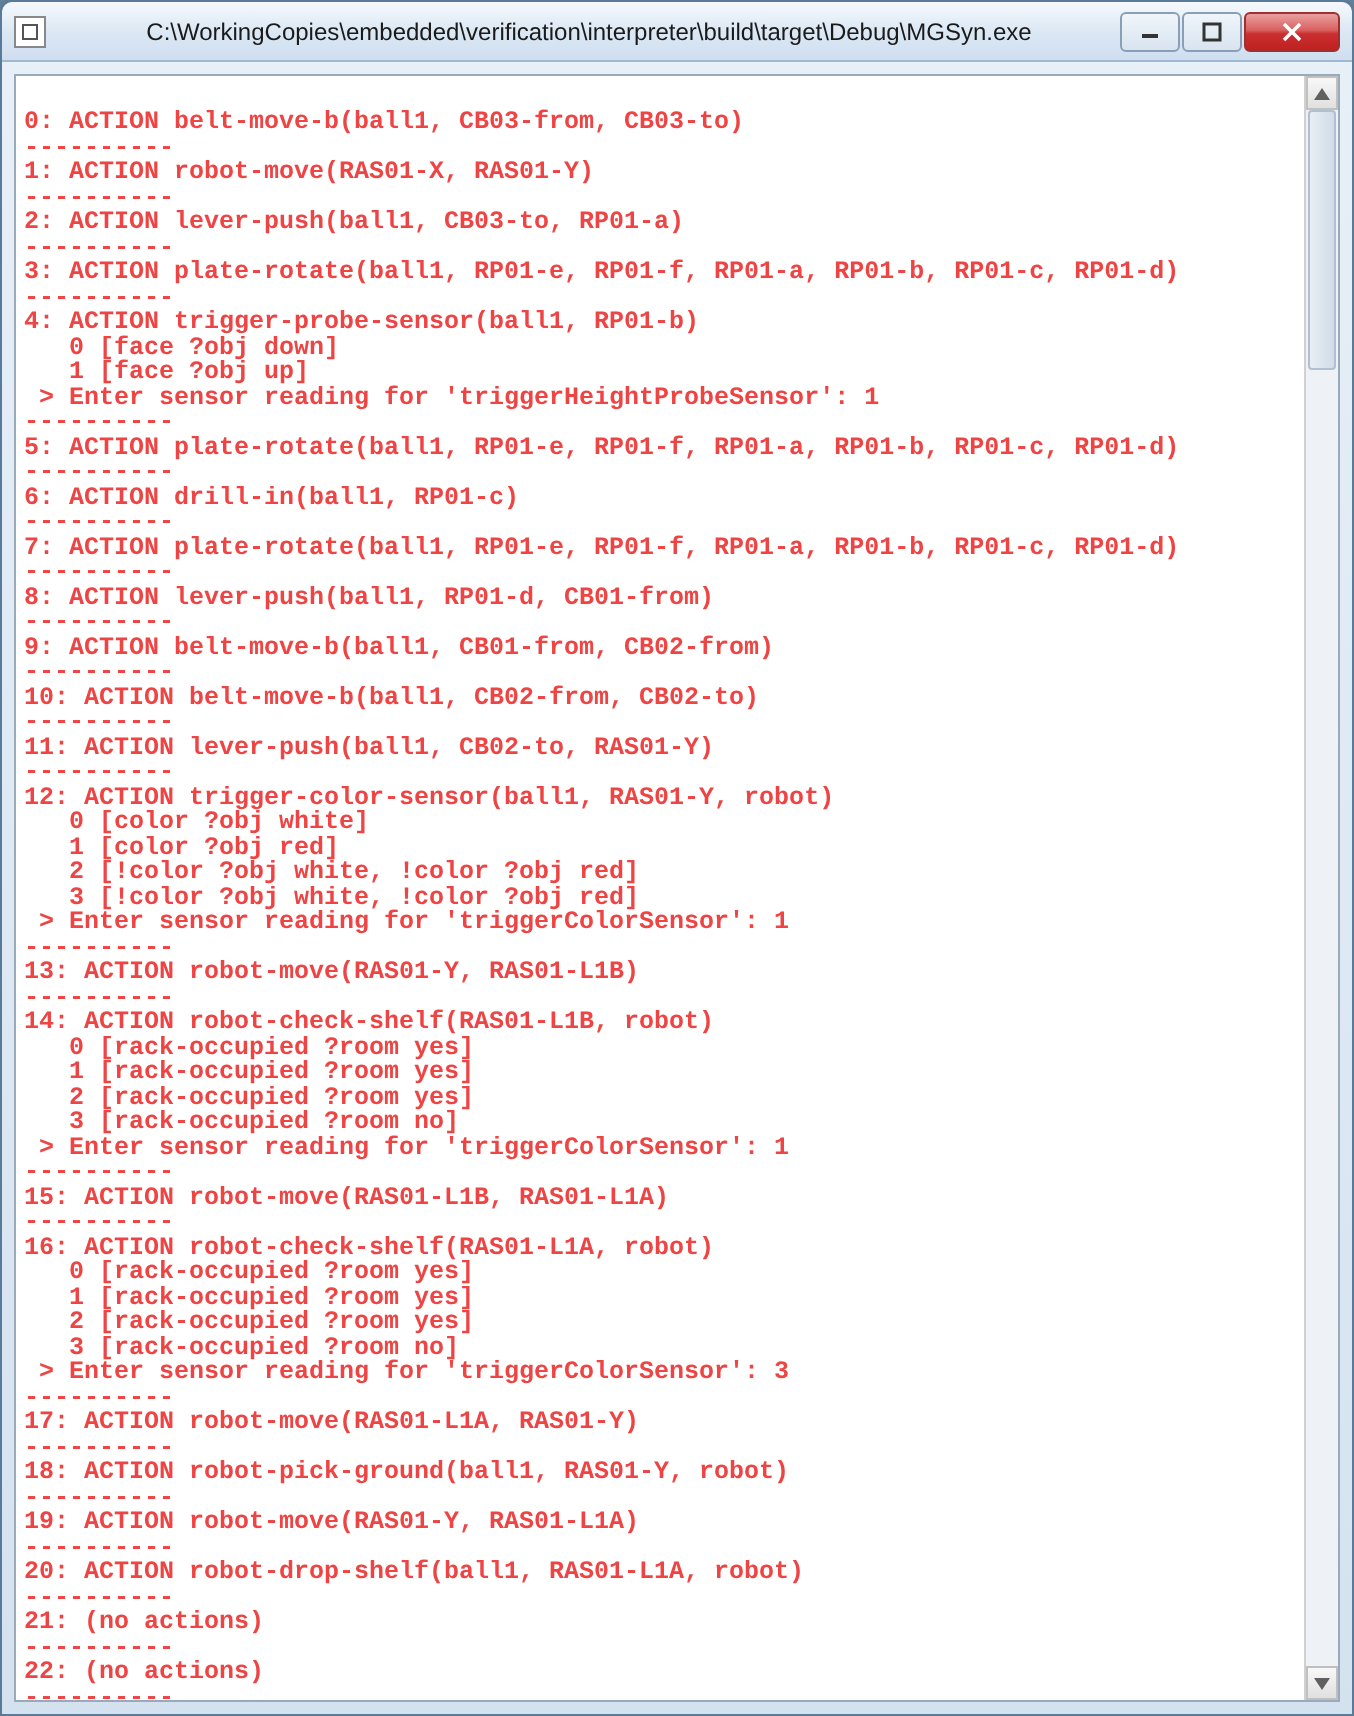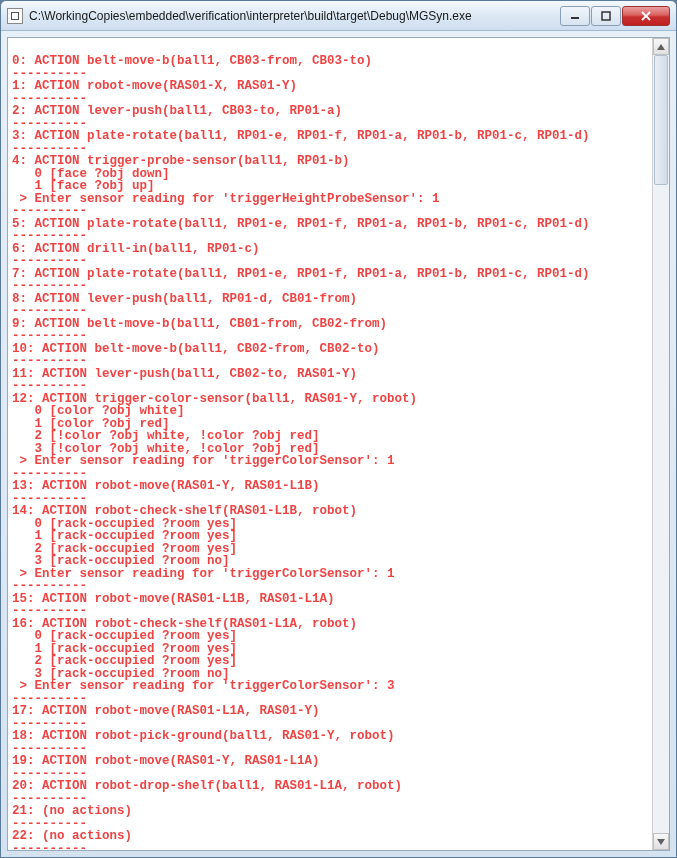--- a/index.html
+++ b/index.html
@@ -43,20 +43,21 @@
       top: 3px; left: 3px; right: 3px; bottom: 3px;
       border: 1px solid #555;
     }
     .title-text {
       flex: 1;
       font-size: 12px;
       color: #1a1a1a;
       white-space: nowrap;
       overflow: hidden;
       text-overflow: ellipsis;
+      text-align: center;
     }
     .win-controls {
       display: flex;
       gap: 1px;
     }
     .win-btn {
       width: 30px;
       height: 20px;
       border: 1px solid #8a9fb5;
       border-radius: 3px;

